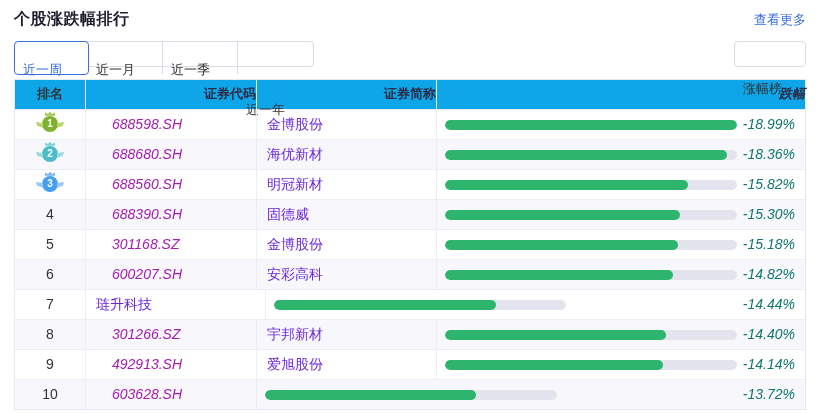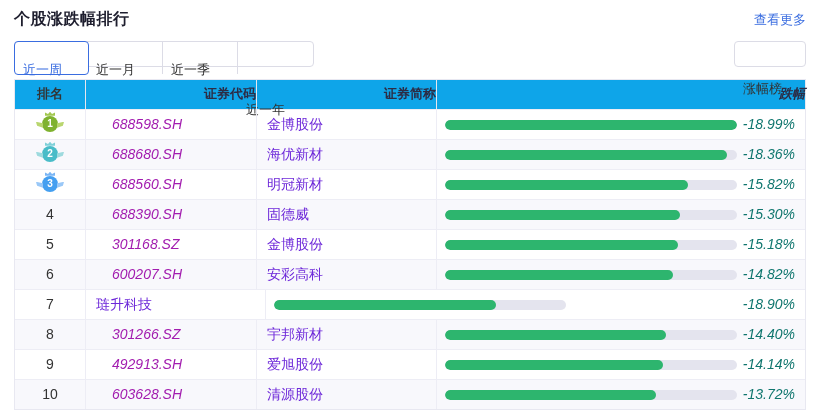--- a/index.html
+++ b/index.html
@@ -186,21 +186,21 @@
         </div>
       </div>
 
       <div class="tr">
         <div class="td c-rank">7</div>
         <div class="td c-name">琏升科技</div>
         <div class="td c-change">
           <div class="track">
               <div class="fill" style="width: 76%;"></div>
             </div>
-          <span class="pct">-18.90%</span>
+          <span class="pct">-14.44%</span>
         </div>
       </div>
 
       <div class="tr">
         <div class="td c-rank">8</div>
         <div class="td c-code">301266.SZ</div>
         <div class="td c-name">宇邦新材</div>
         <div class="td c-change">
           <div class="track">
               <div class="fill" style="width: 75.8%;"></div>
@@ -217,21 +217,20 @@
           <div class="track">
               <div class="fill" style="width: 74.5%;"></div>
             </div>
           <span class="pct">-14.14%</span>
         </div>
       </div>
 
       <div class="tr">
         <div class="td c-rank">10</div>
         <div class="td c-code">603628.SH</div>
-        <div class="td c-name">清源股份</div>
         <div class="td c-change">
           <div class="track">
               <div class="fill" style="width: 72.2%;"></div>
             </div>
           <span class="pct">-13.72%</span>
         </div>
       </div>
 
     </div>
   </div>

